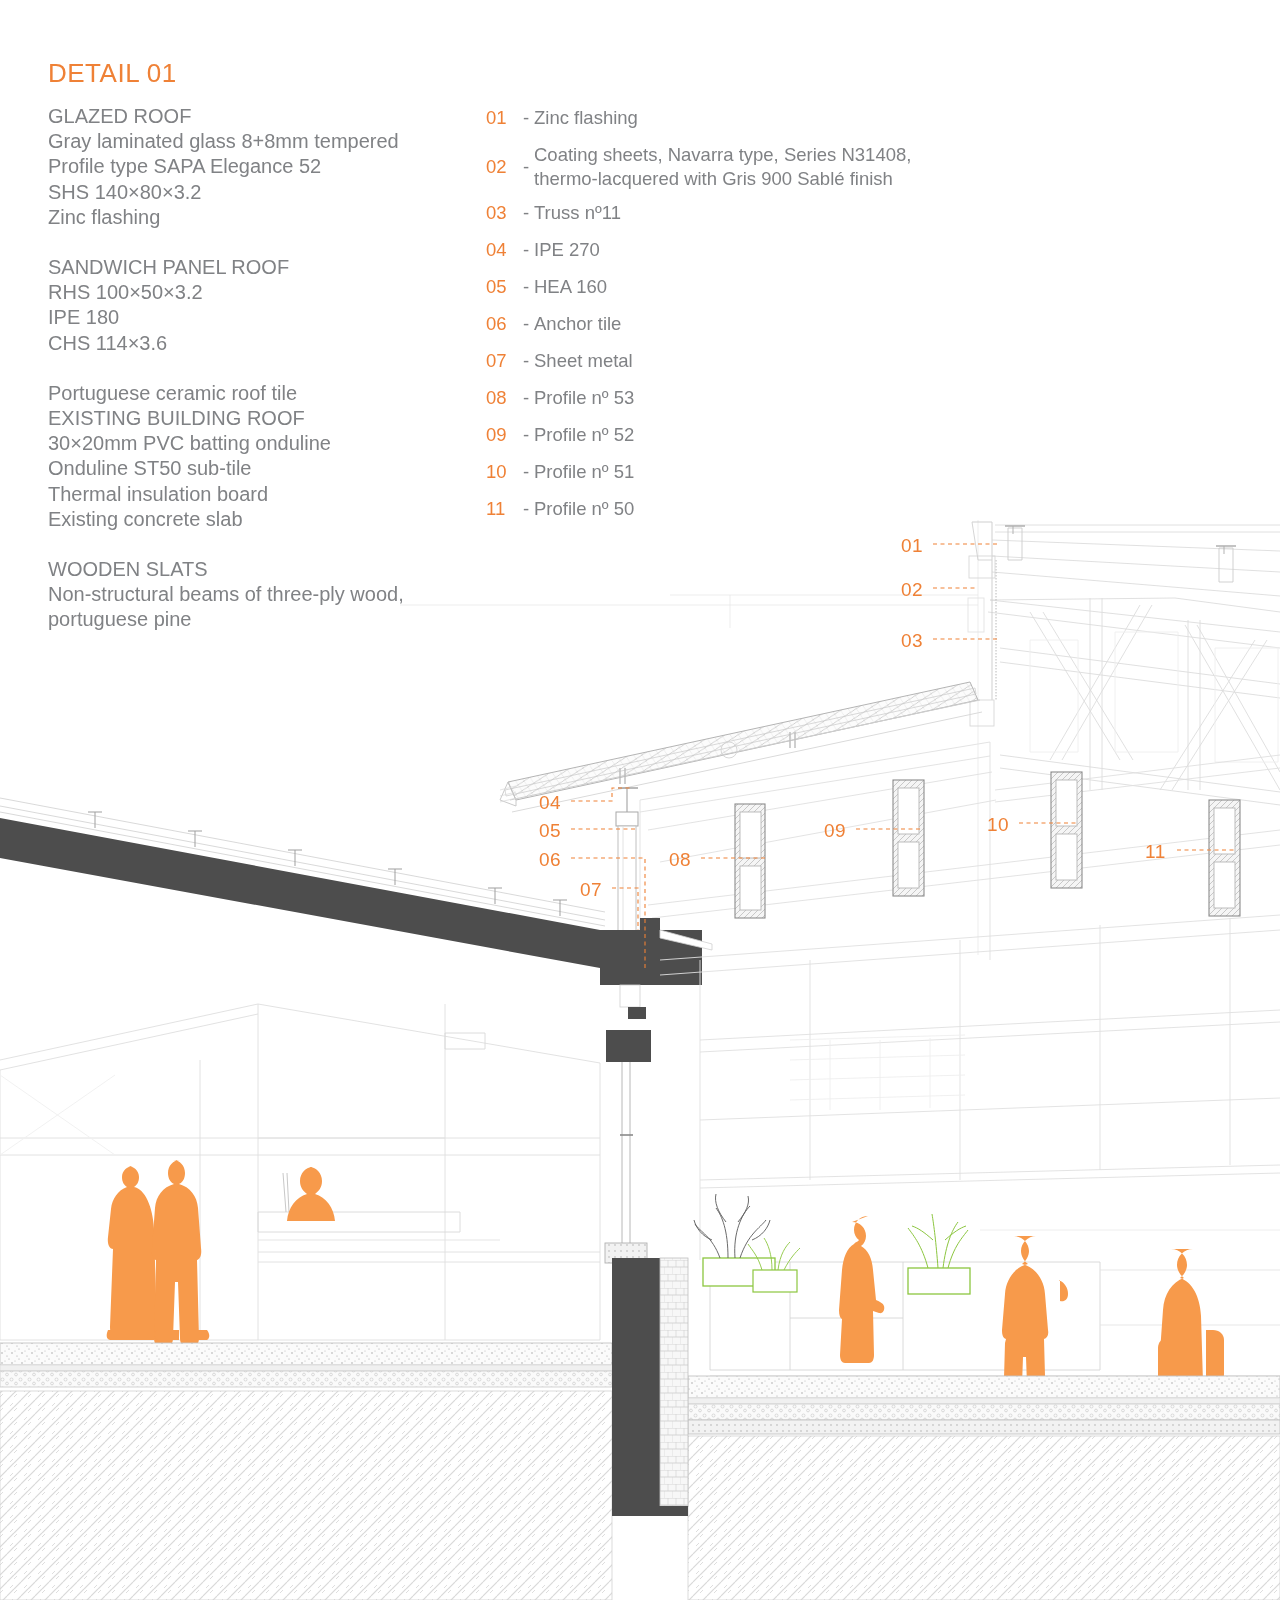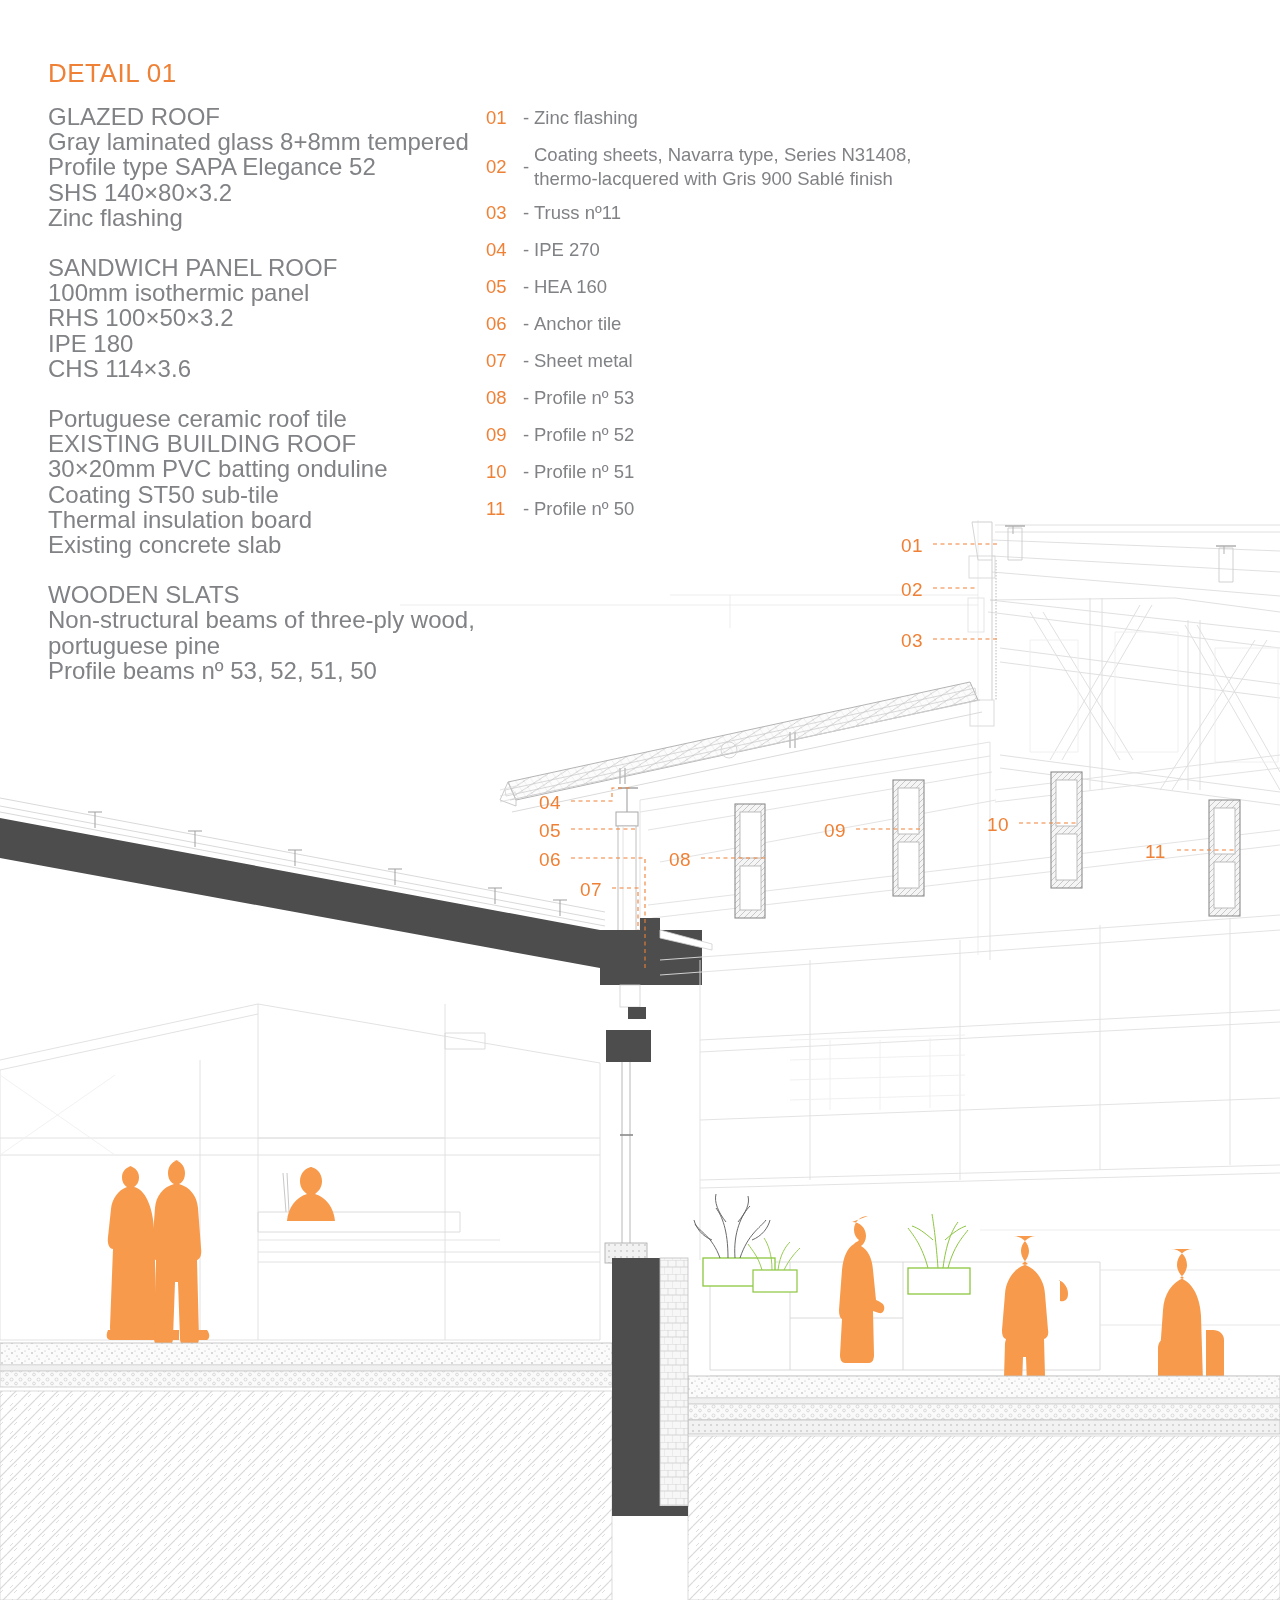--- a/index.html
+++ b/index.html
@@ -42,21 +42,21 @@
     letter-spacing: 0.5px;
     color: #ef8136;
     font-weight: 400;
   }
 
   .spec-col {
     position: absolute;
     left: 48px;
     top: 104px;
     width: 430px;
-    font-size: 24px;
+    font-size: 20px;
     line-height: 25.2px;
     color: #808285;
     font-weight: 400;
   }
   .spec-block { margin: 0 0 25px 0; }
   .spec-block:last-child { margin-bottom: 0; }
   .spec-line { white-space: pre-wrap; }
 
   .legend {
     position: absolute;
@@ -449,38 +449,36 @@
     <div class="spec-col">
       <div class="spec-block">
         <div class="spec-line">GLAZED ROOF</div>
         <div class="spec-line">Gray laminated glass 8+8mm tempered</div>
         <div class="spec-line">Profile type SAPA Elegance 52</div>
         <div class="spec-line">SHS 140×80×3.2</div>
         <div class="spec-line">Zinc flashing</div>
       </div>
       <div class="spec-block">
         <div class="spec-line">SANDWICH PANEL ROOF</div>
-        <div class="spec-line">100mm isothermic panel</div>
         <div class="spec-line">RHS 100×50×3.2</div>
         <div class="spec-line">IPE 180</div>
         <div class="spec-line">CHS 114×3.6</div>
       </div>
       <div class="spec-block">
         <div class="spec-line">Portuguese ceramic roof tile</div>
         <div class="spec-line">EXISTING BUILDING ROOF</div>
         <div class="spec-line">30×20mm PVC batting onduline</div>
-        <div class="spec-line">Coating ST50 sub-tile</div>
+        <div class="spec-line">Onduline ST50 sub-tile</div>
         <div class="spec-line">Thermal insulation board</div>
         <div class="spec-line">Existing concrete slab</div>
       </div>
       <div class="spec-block">
         <div class="spec-line">WOODEN SLATS</div>
         <div class="spec-line">Non-structural beams of three-ply wood,</div>
         <div class="spec-line">portuguese pine</div>
-        <div class="spec-line">Profile beams nº 53, 52, 51, 50</div>
       </div>
     </div>
 
     <div class="legend">
       <div class="legend-row">
         <span class="legend-num">01</span>
         <span class="legend-dash">-</span>
         <span class="legend-text">Zinc flashing</span>
       </div>
       <div class="legend-row tall">

